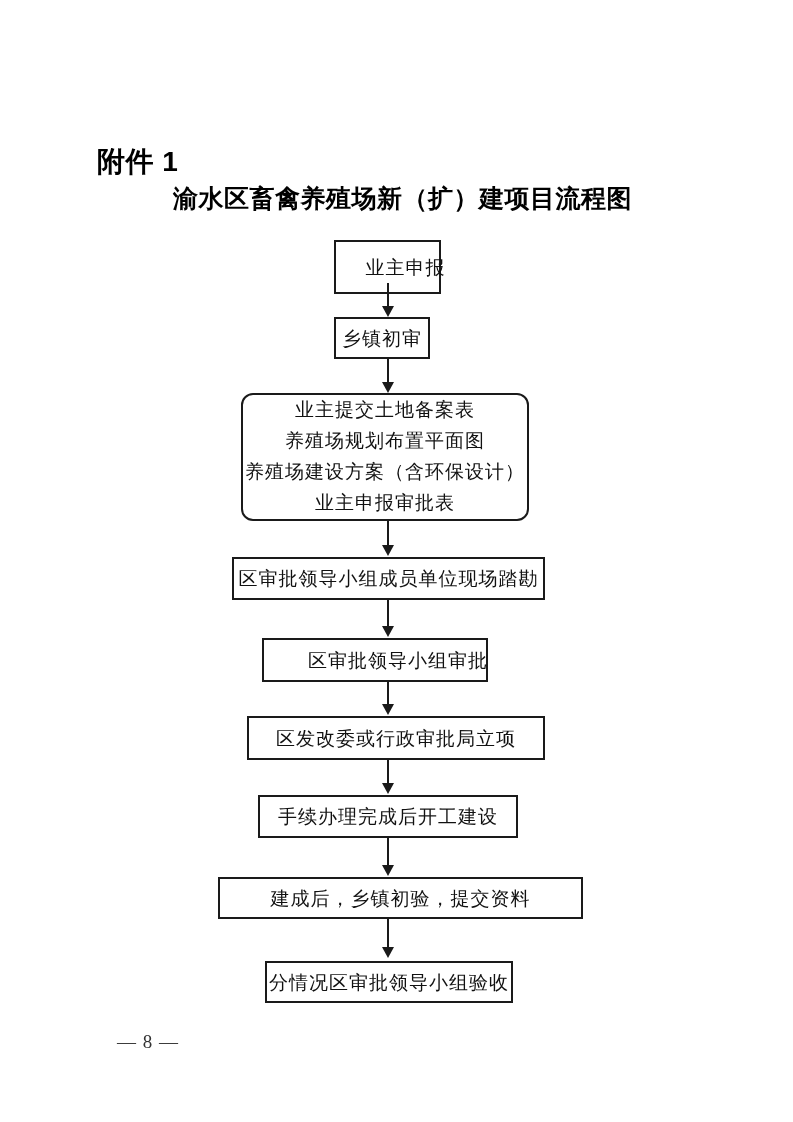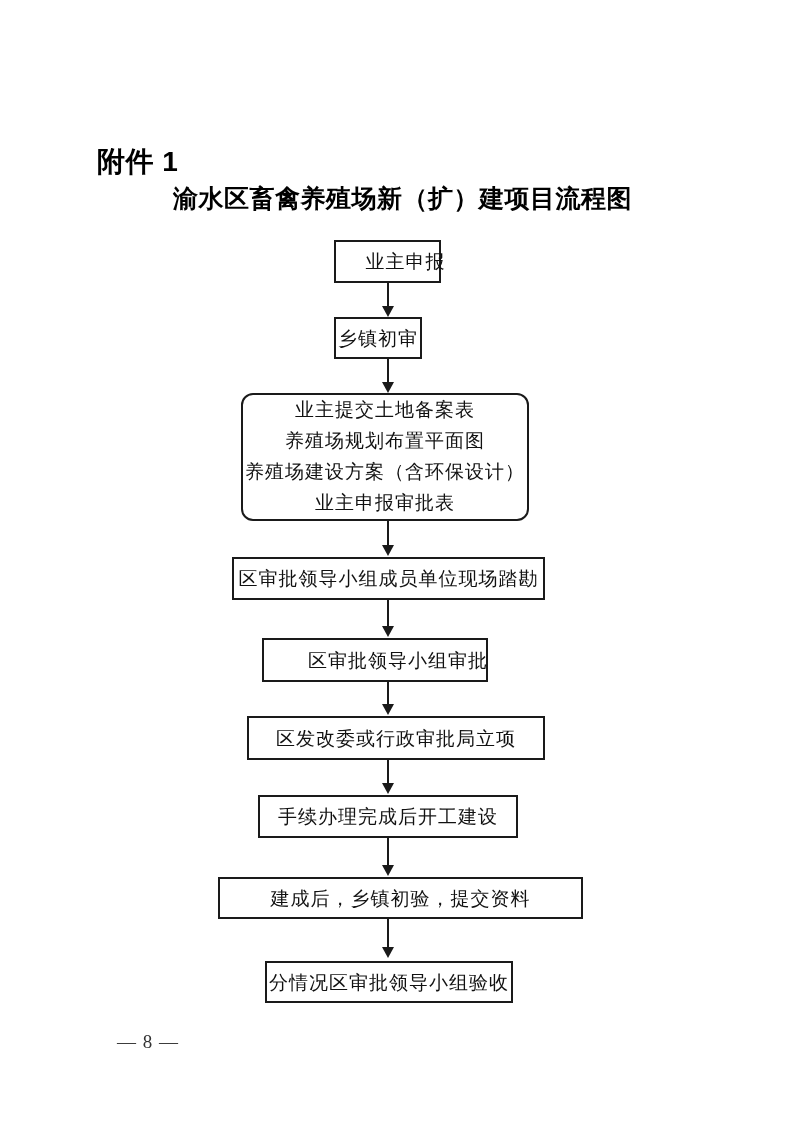--- a/index.html
+++ b/index.html
@@ -119,28 +119,28 @@
 <body>
 
 <div class="page">
 
   <div class="attachment-label">附件 1</div>
 
   <div class="doc-title">渝水区畜禽养殖场新（扩）建项目流程图</div>
 
   <div class="flow">
 
-    <div class="node" style="left:334px; top:240px; width:107px; height:43px;padding-left:36px;">
+    <div class="node" style="left:334px; top:240px; width:107px; height:54px;padding-left:36px;">
       <span class="line">业主申报</span>
     </div>
 
     <div class="connector" style="left:387px; top:283px; height:25px;"></div>
     <div class="arrowhead" style="left:382px; top:306px;"></div>
 
-    <div class="node" style="left:334px; top:317px; width:88px; height:42px;">
+    <div class="node" style="left:334px; top:317px; width:96px; height:42px;">
       <span class="line">乡镇初审</span>
     </div>
 
     <div class="connector" style="left:387px; top:359px; height:25px;"></div>
     <div class="arrowhead" style="left:382px; top:382px;"></div>
 
     <div class="node multi" style="left:241px; top:393px; width:288px; height:128px;">
       <span class="line">业主提交土地备案表</span>
       <span class="line">养殖场规划布置平面图</span>
       <span class="line">养殖场建设方案（含环保设计）</span>

